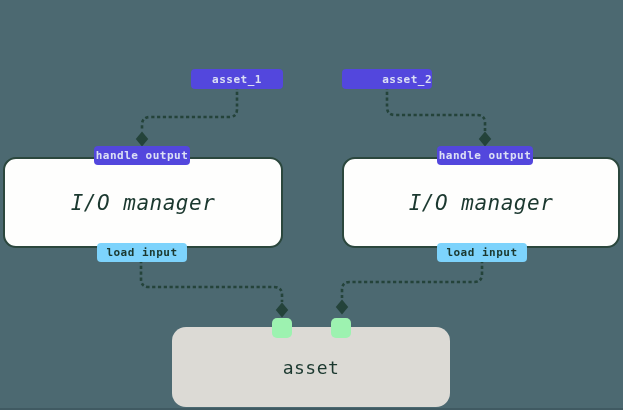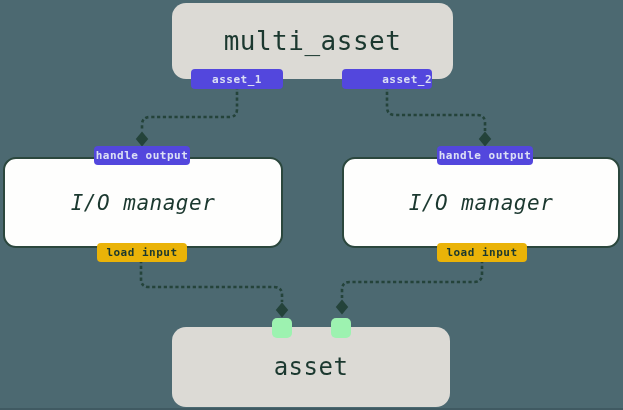--- a/index.html
+++ b/index.html
@@ -17,29 +17,29 @@
   svg.wires{position:absolute;left:0;top:0;z-index:1;}
   .wire{fill:none;stroke:#24433A;stroke-width:2.6;stroke-dasharray:3.2 2.6;}
   .diamond{fill:#24433A;stroke:none;}
 
   .node{position:absolute;display:flex;align-items:center;justify-content:center;box-sizing:border-box;}
   .node-gray{background:#DCDAD5;border-radius:14px;z-index:2;}
   .node-white{background:#FEFEFD;border:2.5px solid #2B473D;border-radius:13px;z-index:2;font-style:italic;}
   .node-label{color:#1B382F;font-weight:500;letter-spacing:0.5px;}
   .lbl-title{font-size:26px;}
   .lbl-io{font-size:21px;}
-  .lbl-asset{font-size:24px;}
+  .lbl-asset{font-size:18px;}
 
   .badge{
     position:absolute;z-index:3;box-sizing:border-box;
     display:flex;align-items:center;justify-content:center;
     border-radius:4px;font-size:11px;font-weight:bold;letter-spacing:0.5px;
   }
   .badge-purple{background:#5347DD;color:#DCE0F5;}
-  .badge-mint{background:#eab308;color:#1B382F;}
+  .badge-mint{background:#7dd3fc;color:#1B382F;}
 
   .port{
     position:absolute;z-index:3;width:20px;height:20px;
     background:#9DF2B0;border-radius:5px;
   }
 </style>
 </head>
 <body>
 
 <div class="canvas">
@@ -56,23 +56,20 @@
     <g>
       <path class="wire" d="M141 260 L141 279 Q141 287 149 287 L274 287 Q282 287 282 295 L282 302"></path>
       <path class="diamond" d="M282 302.5 L288.2 310 L282 317.5 L275.8 310 Z"></path>
     </g>
     <g>
       <path class="wire" d="M482 260 L482 274 Q482 282 474 282 L350 282 Q342 282 342 290 L342 299"></path>
       <path class="diamond" d="M342 299.5 L348.2 307 L342 314.5 L335.8 307 Z"></path>
     </g>
   </svg>
 
-  <div class="node node-gray" style="left:172px;top:3px;width:281px;height:76px;">
-    <span class="node-label lbl-title">multi_asset</span>
-  </div>
   <div class="badge badge-purple" style="left:191px;top:69px;width:92px;height:20px;">
     <span>asset_1</span>
   </div>
   <div class="badge badge-purple" style="left:342px;top:69px;width:90px;height:20px;justify-content:flex-end;">
     <span>asset_2</span>
   </div>
 
   <div class="node node-white" style="left:3px;top:157px;width:280px;height:91px;">
     <span class="node-label lbl-io">I/O manager</span>
   </div>

